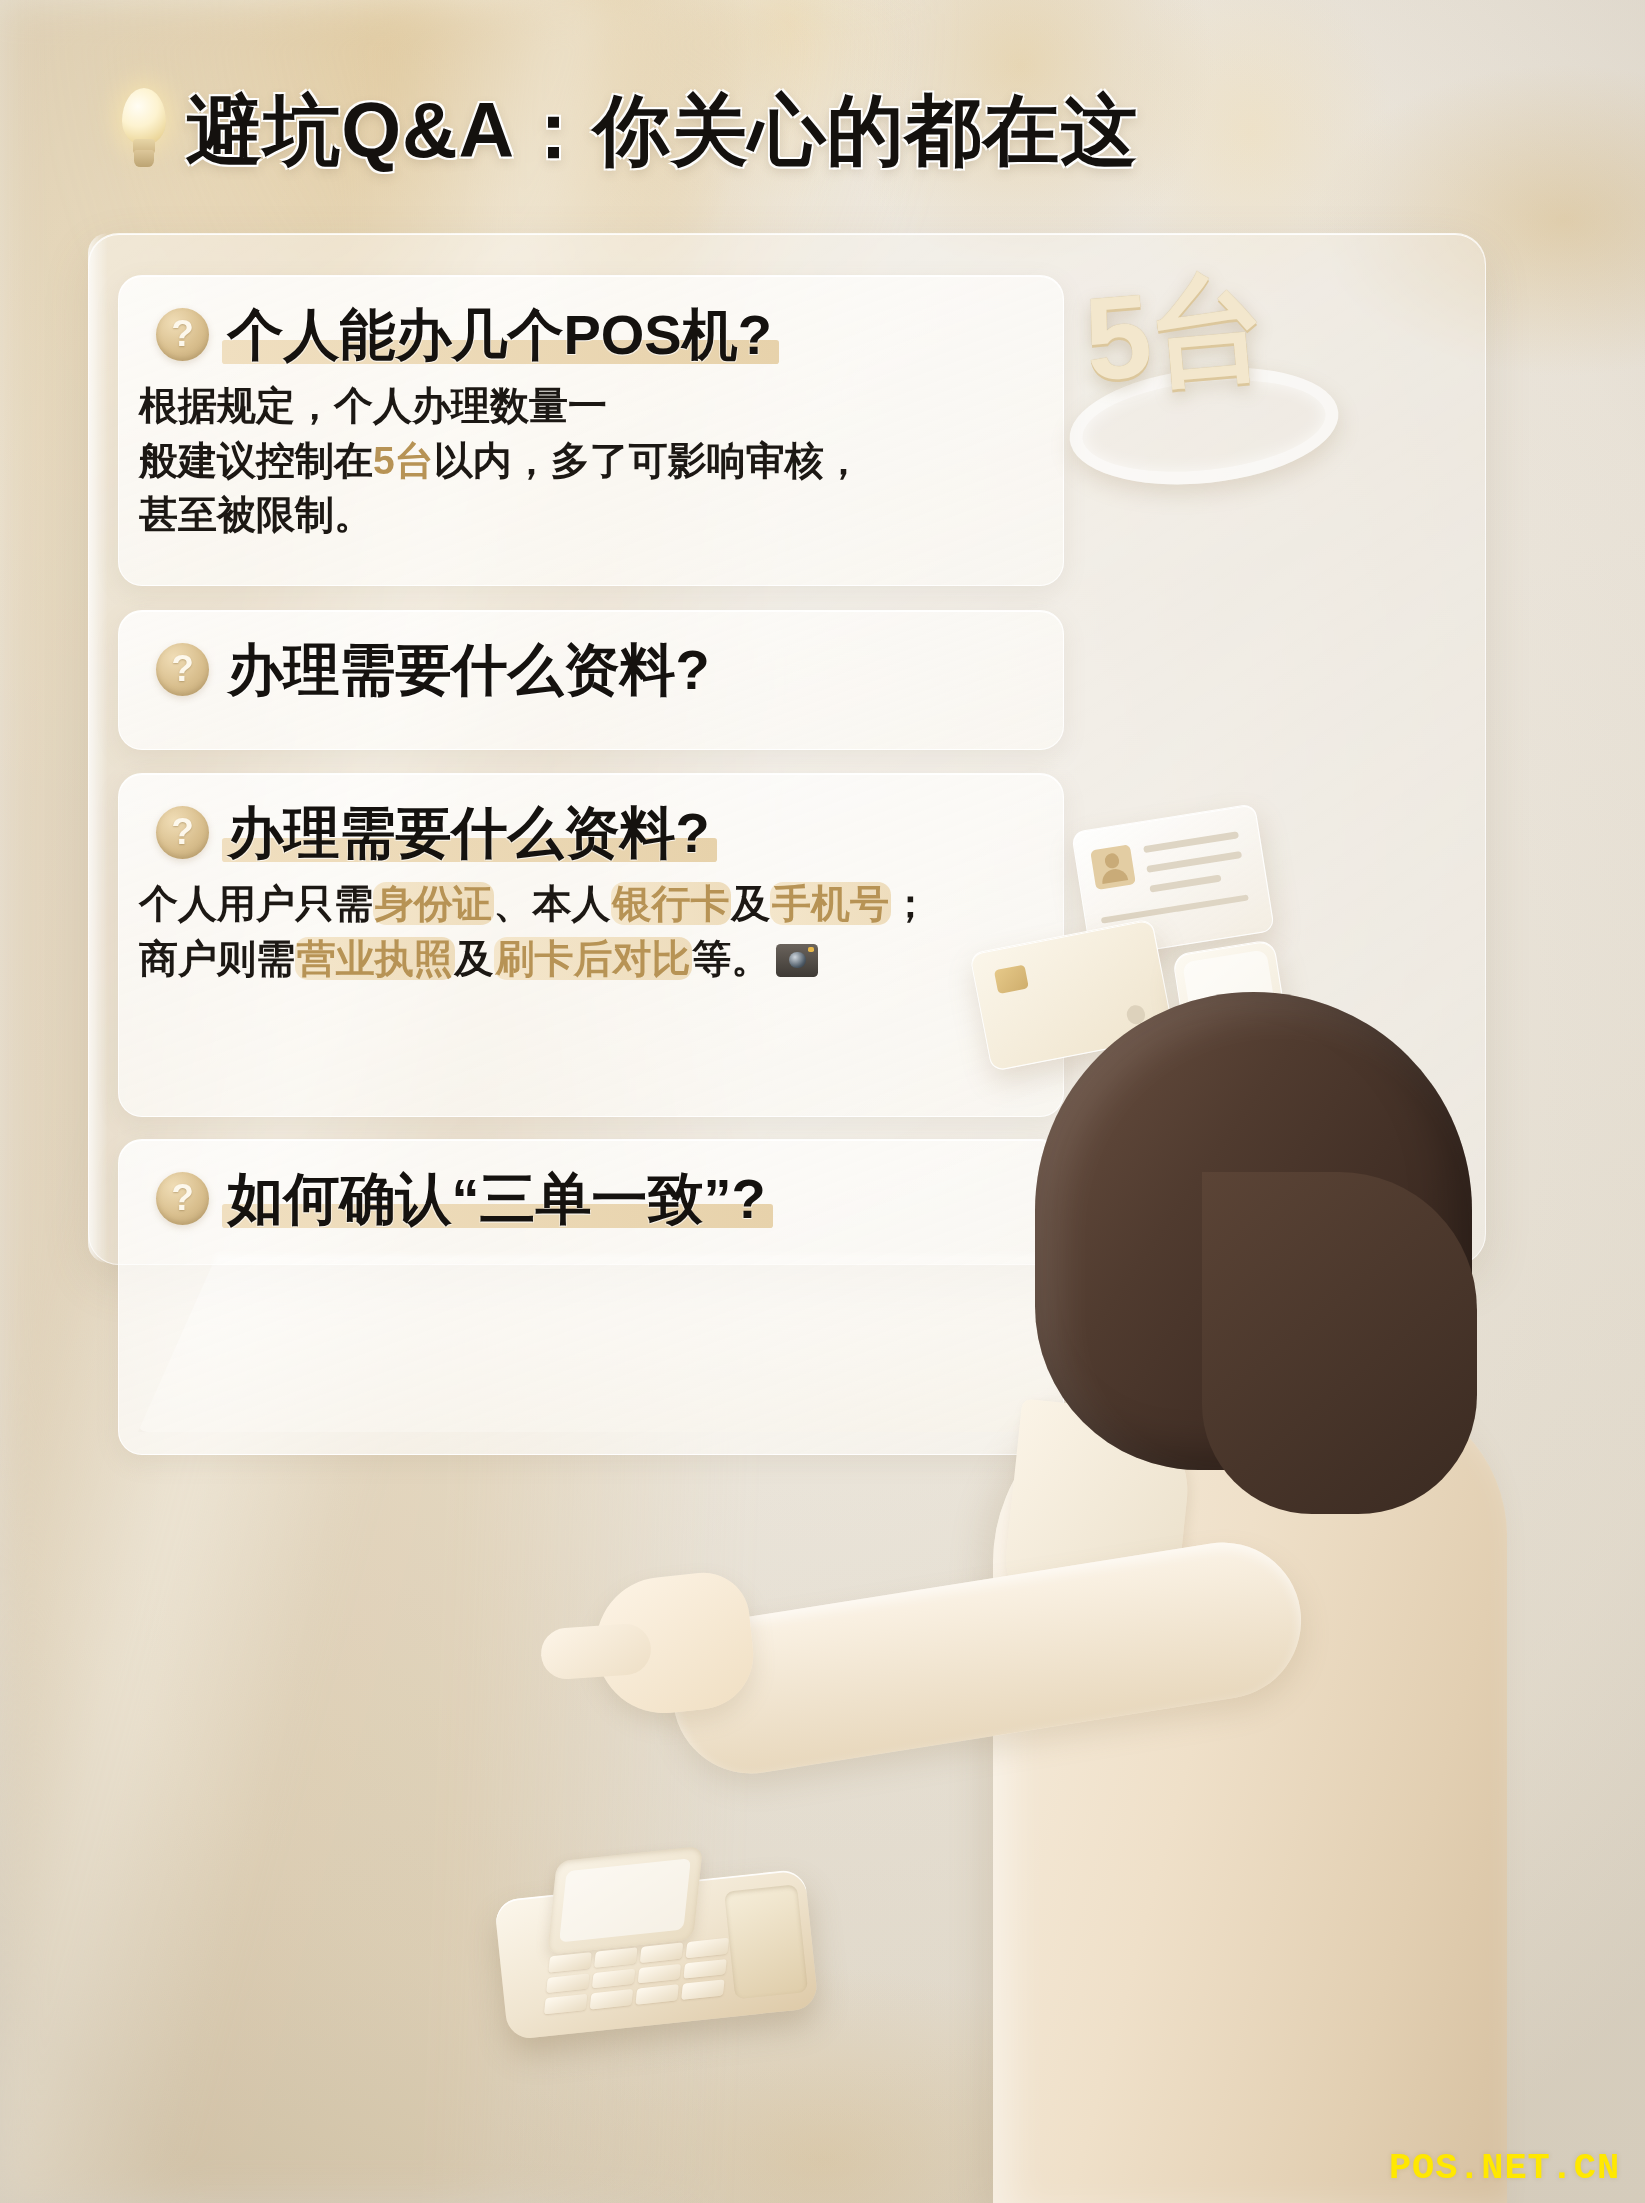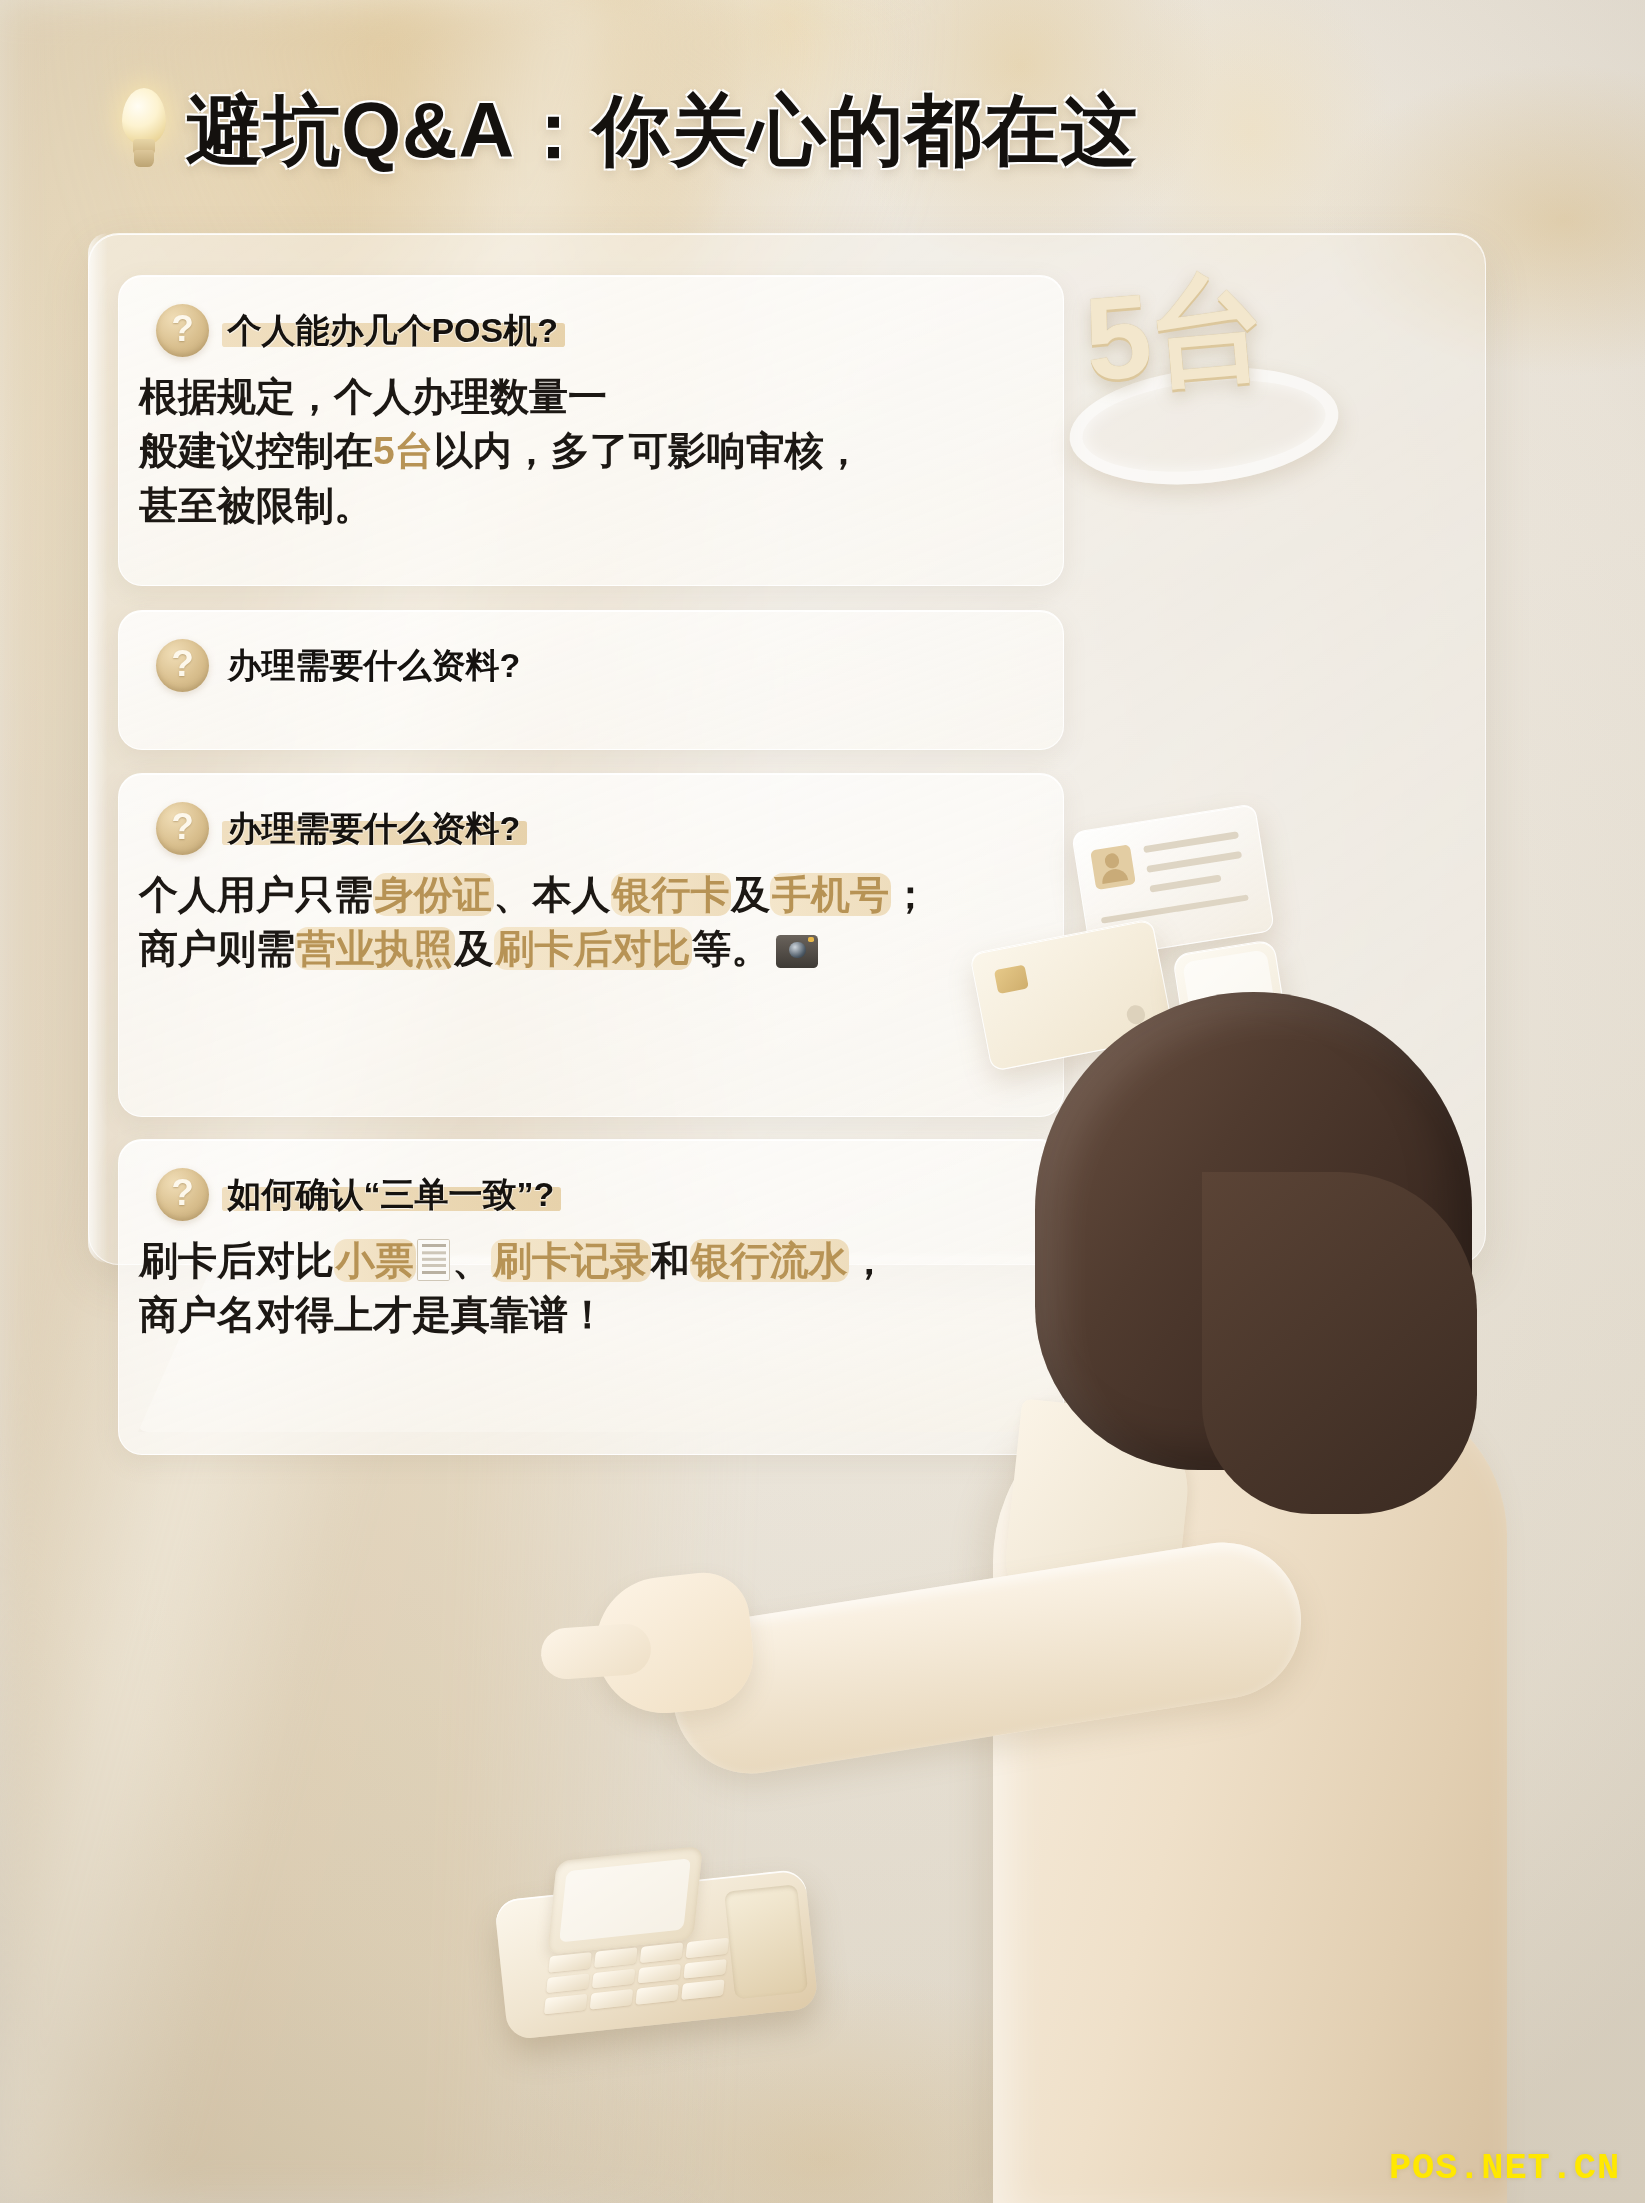--- a/index.html
+++ b/index.html
@@ -74,21 +74,21 @@
   #card3{top:773px;height:342px;}
   #card4{top:1139px;height:314px;}
 
   .qhead{display:flex;align-items:center;gap:18.4px;padding:27.5px 0 0 37px;}
   .qbadge{width:53px;height:53px;border-radius:50%;flex:0 0 auto;
     background:radial-gradient(circle at 34% 28%, #f0ddb6 0%, #d9bf8e 55%, #c0a574 100%);
     box-shadow:inset 0 -2.8px 5.5px rgba(150,122,76,.35), 0 2.8px 7.3px rgba(150,125,85,.22);
     display:flex;align-items:center;justify-content:center;}
   .qbadge span{font-size:37px;font-weight:700;color:#fdf8ec;line-height:1;margin-top:-2.8px;
     text-shadow:0 0.9px 1.8px rgba(140,112,66,.45);}
-  .qtitle{font-size:34px;font-weight:700;color:#15120f;line-height:1.12;white-space:nowrap;
+  .qtitle{font-size:56px;font-weight:700;color:#15120f;line-height:1.12;white-space:nowrap;
     position:relative;display:inline-block;}
   .qtitle.hl::before{content:"";position:absolute;left:-5.5px;right:-7.3px;bottom:1.8px;height:24px;border-radius:2.8px;
     background:linear-gradient(90deg,#f0dfc0,#e7d2ab);z-index:-1;}
   .qtitle span{position:relative;z-index:1;
     text-shadow:0.9px 0.9px 0 rgba(255,255,255,.55), -0.9px 0.9px 0 rgba(255,255,255,.45);}
 
   .qbody{padding:13px 40px 0 20px;font-size:39px;font-weight:600;line-height:1.40;color:#1c1814;}
   .qbody .g{color:#b79355;}
   .qbody .gb{color:#b79355;background:linear-gradient(90deg,#f4e6cb,#eeddbd);border-radius:13px;padding:0 1.8px;}
   .qbody .rcpt{display:inline-block;width:31px;height:40px;vertical-align:-7.3px;margin:0 1.8px;
@@ -271,26 +271,20 @@
 
 <div class="card" id="card4">
   <div class="qhead">
     <div class="qbadge">
       <span>?</span>
     </div>
     <div class="qtitle hl">
       <span>如何确认“三单一致”?</span>
     </div>
   </div>
-  <div class="qbody">
-    <div>
-      <span>刷卡后对比</span><span class="gb">小票</span><span class="rcpt"></span><span>、</span><span class="gb">刷卡记录</span><span>和</span><span class="gb">银行流水</span><span>，</span>
-    </div>
-    <div><span>商户名对得上才是真靠谱！</span></div>
-  </div>
 </div>
 
 <div id="pos">
   <div class="base"></div>
   <div class="screen"></div>
   <div class="keys">
       <i></i>
       <i></i>
       <i></i>
       <i></i>

